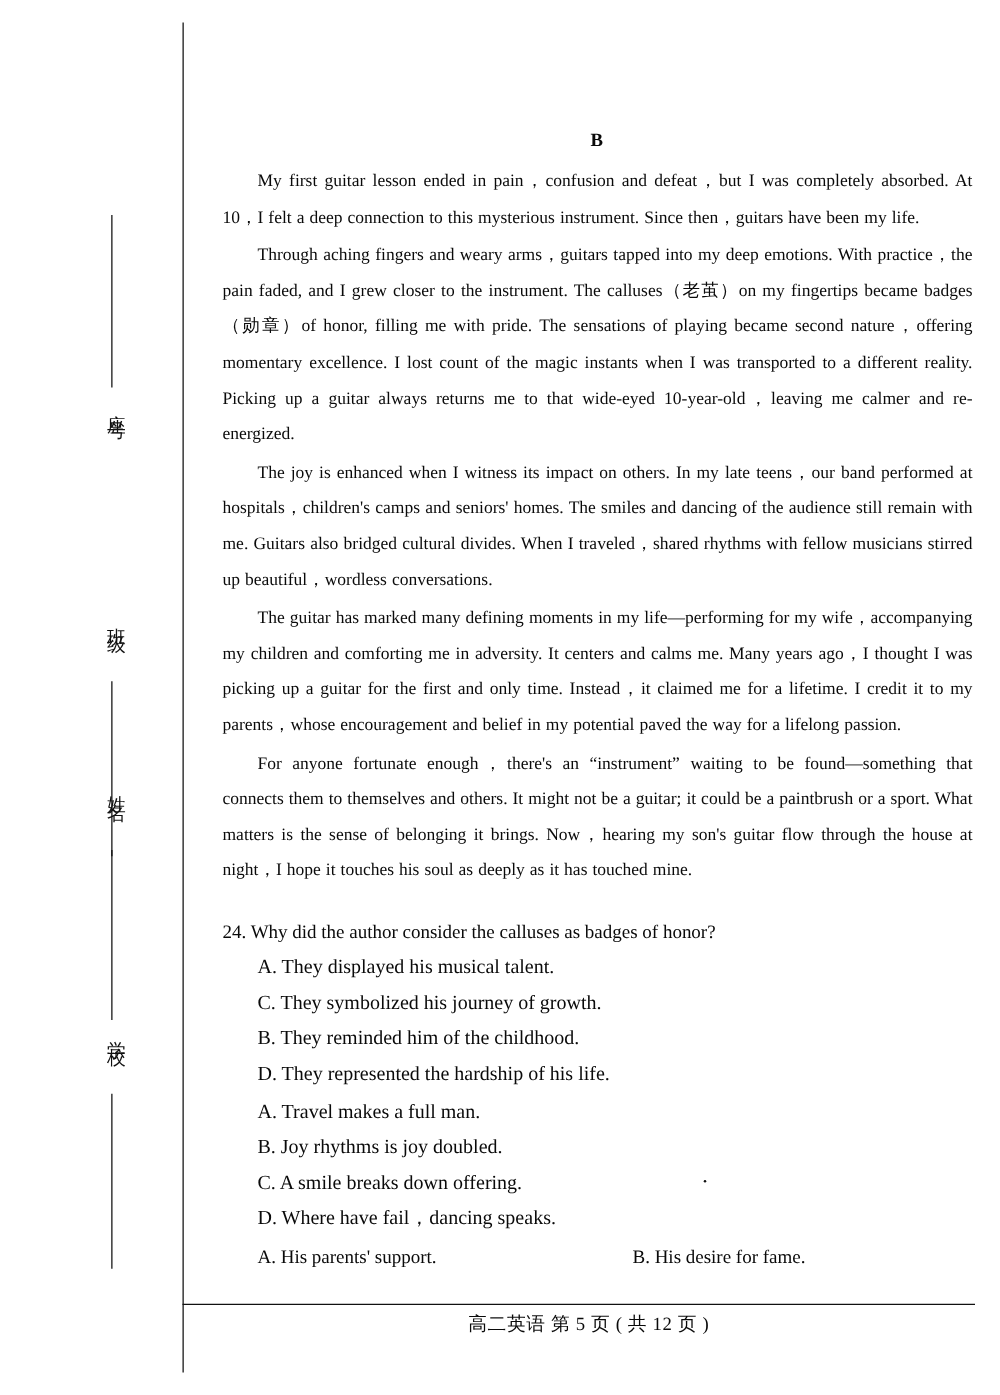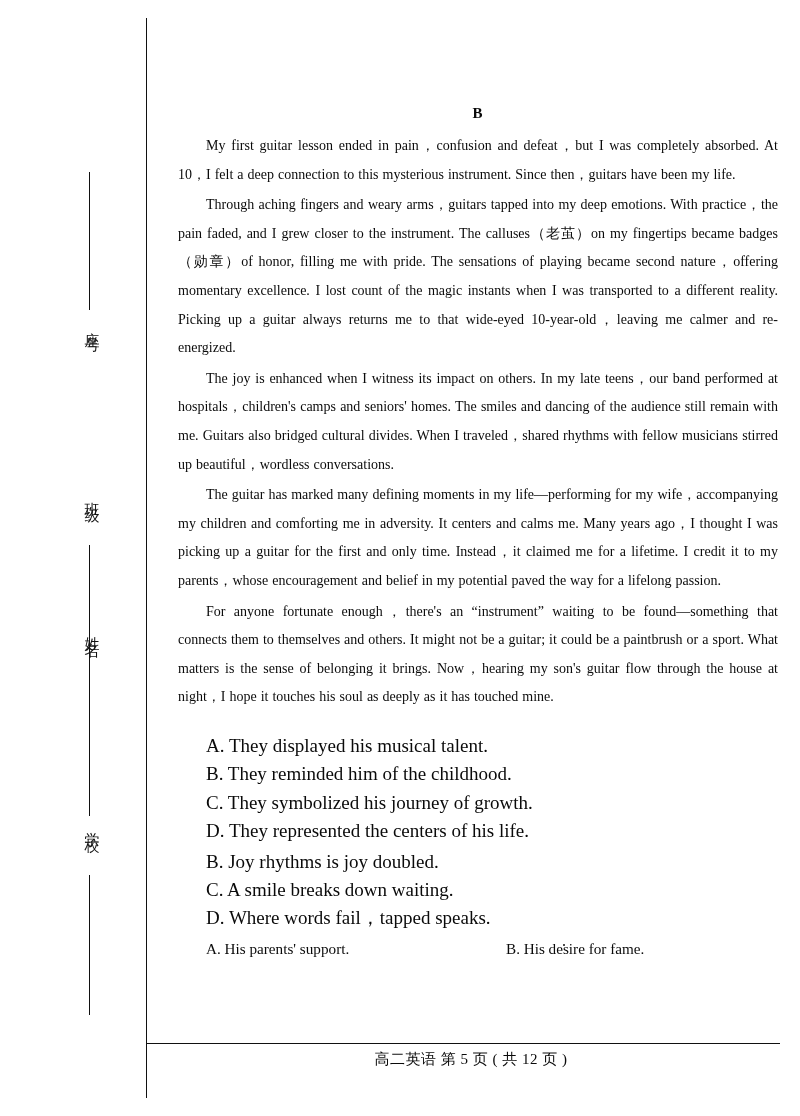--- a/index.html
+++ b/index.html
@@ -98,21 +98,21 @@
     margin-top: 20px;
   }
   .q-block { margin-bottom: 2px; }
   .q-stem {
     font-size: 15.2px;
     line-height: 28.4px;
     margin: 0;
     text-indent: 0;
   }
   .opts-col .opt {
-    font-size: 19px;
+    font-size: 16px;
     line-height: 28.4px;
     padding-left: 28px;
   }
   .opts-grid {
     display: block;
   }
   .opts-grid .optrow {
     display: flex;
     font-size: 15.2px;
     line-height: 28.4px;
@@ -181,33 +181,35 @@
 
     <p class="para">My first guitar lesson ended in pain，confusion and defeat，but I was completely absorbed. At 10，I felt a deep connection to this mysterious instrument. Since then，guitars have been my life.</p>
     <p class="para">Through aching fingers and weary arms，guitars tapped into my deep emotions. With practice，the pain faded, and I grew closer to the instrument. The calluses（老茧）on my fingertips became badges（勋章）of honor, filling me with pride. The sensations of playing became second nature，offering momentary excellence. I lost count of the magic instants when I was transported to a different reality. Picking up a guitar always returns me to that wide-eyed 10-year-old，leaving me calmer and re-energized.</p>
     <p class="para">The joy is enhanced when I witness its impact on others. In my late teens，our band performed at hospitals，children's camps and seniors' homes. The smiles and dancing of the audience still remain with me. Guitars also bridged cultural divides. When I traveled，shared rhythms with fellow musicians stirred up beautiful，wordless conversations.</p>
     <p class="para">The guitar has marked many defining moments in my life—performing for my wife，accompanying my children and comforting me in adversity. It centers and calms me. Many years ago，I thought I was picking up a guitar for the first and only time. Instead，it claimed me for a lifetime. I credit it to my parents，whose encouragement and belief in my potential paved the way for a lifelong passion.</p>
     <p class="para">For anyone fortunate enough，there's an “instrument” waiting to be found—something that connects them to themselves and others. It might not be a guitar; it could be a paintbrush or a sport. What matters is the sense of belonging it brings. Now，hearing my son's guitar flow through the house at night，I hope it touches his soul as deeply as it has touched mine.</p>
 
     <div class="questions">
 
       <div class="q-block">
+        <p class="q-stem">24. Why did the author consider the calluses as badges of honor?</p>
         <div class="opts-col">
           <div class="opt">A. They displayed his musical talent.</div>
+          <div class="opt">C. They symbolized his journey of growth.</div>
           <div class="opt">B. They reminded him of the childhood.</div>
-          <div class="opt">C. They symbolized his journey of growth.</div>
-          <div class="opt">D. They represented the centers of his life.</div>
+          <div class="opt">D. They represented the hardship of his life.</div>
         </div>
       </div>
 
       <div class="q-block">
         <div class="opts-col">
+          <div class="opt">A. Travel makes a full man.</div>
           <div class="opt">B. Joy rhythms is joy doubled.</div>
-          <div class="opt">C. A smile breaks down waiting.</div>
-          <div class="opt">D. Where words fail，tapped speaks.</div>
+          <div class="opt">C. A smile breaks down offering.</div>
+          <div class="opt">D. Where have fail，dancing speaks.</div>
         </div>
       </div>
 
       <div class="q-block">
         <div class="opts-grid">
           <div class="optrow">
             <div class="opt-a">A. His parents' support.</div>
             <div class="opt-b">B. His desire for fame.</div>
           </div>
 

